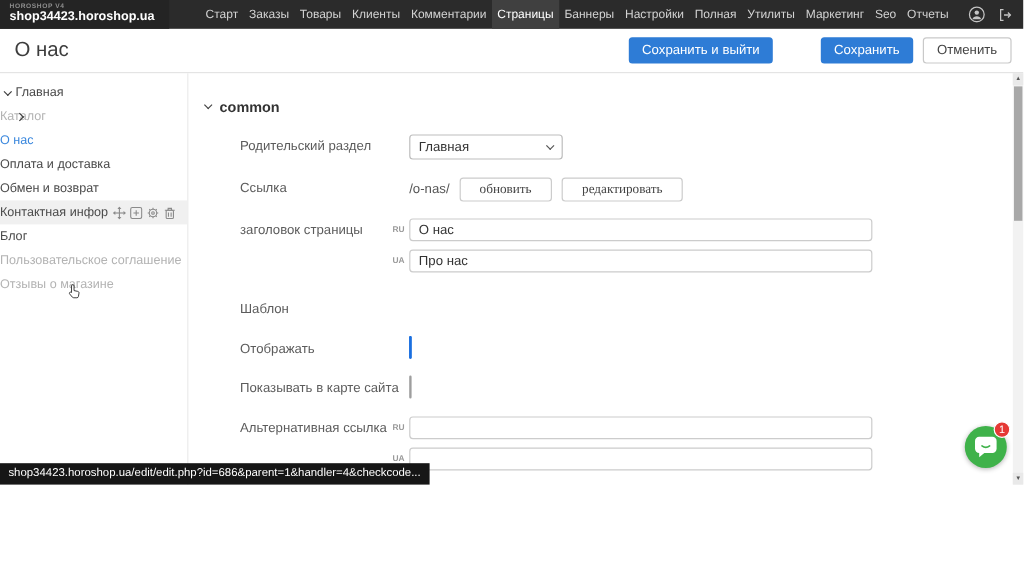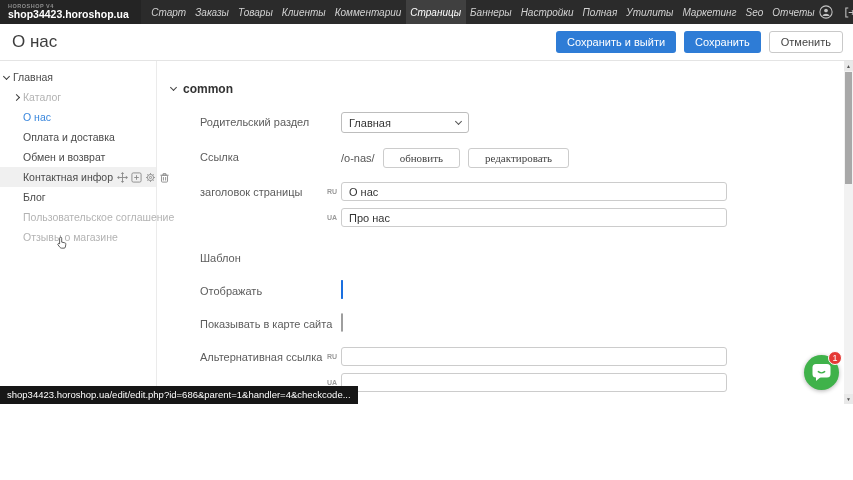--- a/index.html
+++ b/index.html
@@ -6,42 +6,42 @@
   html,body { width:853px; height:480px; overflow:hidden; }
   body { font-family:"Liberation Sans", sans-serif; background:#fff; }
   .app { position:relative; width:853px; height:404px; background:#fff; overflow:hidden; }
 
   
   .topbar { position:absolute; top:0; left:0; right:0; height:24px; background:#2b2b2b;
             display:flex; align-items:stretch; color:#d6d6d6; z-index:10; }
   .brand { background:#242424; padding:2px 12px 2px 8px; display:flex; flex-direction:column; justify-content:center; line-height:1.1; cursor:pointer; }
   .brand-small { font-size:5.5px; font-weight:bold; color:#8f8f8f; letter-spacing:.5px; }
   .brand-domain { font-size:10.5px; font-weight:bold; color:#fff; white-space:nowrap; }
-  .menu { display:flex; align-items:stretch; margin-left:6px;font-style:italic; }
+  .menu { display:flex; align-items:stretch; margin-left:26px; }
   .menu-item { font-size:10px; padding:0 4.5px; display:flex; align-items:center; color:#d2d2d2; cursor:pointer; white-space:nowrap; }
   .menu-item.active { background:#404040; color:#fff; }
   .topbar-right { margin-left:auto; display:flex; align-items:center; gap:9px; padding-right:9px; }
   .tb-icon { width:14px; height:14px; display:flex; align-items:center; justify-content:center; cursor:pointer; }
 
   
   .pagehead { position:absolute; top:24px; left:0; right:0; height:37px; background:#fff;
               border-bottom:1px solid #e4e4e4; display:flex; align-items:center; padding:0 10px 0 12px; z-index:3; }
   .page-title { font-size:17px; color:#3d3d3d; }
   .head-btns { margin-left:auto; display:flex; gap:8px; }
   .btn-blue { background:#2e7cd6; color:#fff; border:none; border-radius:3px; font-size:11px; padding:5px 11px;
-              font-family:inherit; cursor:pointer; }
+              font-family:inherit; cursor:pointer;margin-left:32px; }
   .btn-white { background:#fff; color:#444; border:1px solid #c9c9c9; border-radius:3px; font-size:11px; padding:4px 11px;
                font-family:inherit; cursor:pointer; }
 
   
   .sidebar { position:absolute; top:61px; left:0; width:157px; bottom:0; background:#fff;
              border-right:1px solid #ebebeb; padding-top:6px; z-index:2; }
   .tree-item { height:20px; display:flex; align-items:center; font-size:10.5px; color:#4a4a4a;
                position:relative; cursor:pointer; white-space:nowrap; overflow:visible; }
-  .lvl0 { padding-left:13px; } .lvl1 { padding-left:23px; }
+  .lvl0 { padding-left:13px; } .lvl1 { }
   .tree-item.selected { color:#3a87dd; }
   .tree-item.muted { color:#b3b3b3; }
   .tree-item.hovered { background:#f0f0f0; }
   .caret { position:absolute; display:inline-block; width:5px; height:5px; border-right:1.4px solid #3c3c3c; border-bottom:1.4px solid #3c3c3c; }
   .caret.down { left:4px; top:7px; transform:rotate(45deg); }
   .caret.right { left:14px; top:8px; transform:rotate(-45deg); }
   .row-icons { display:flex; gap:3px; margin-left:4px; align-items:center; }
   .row-icons svg { display:block; cursor:pointer; }
   .mouse-cursor { position:absolute; left:56px; top:175px; z-index:8; pointer-events:none; }
 

